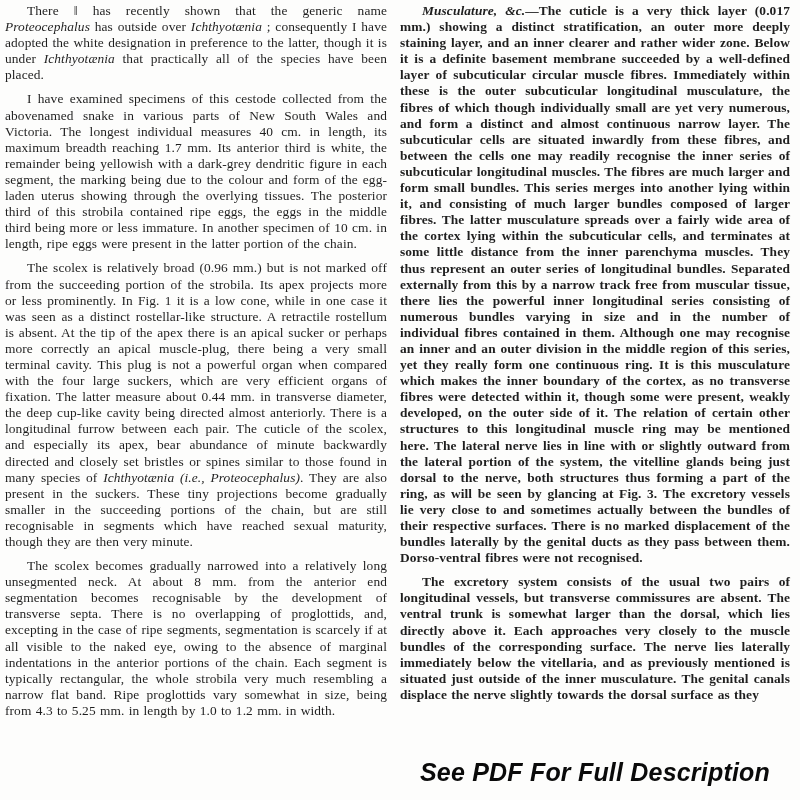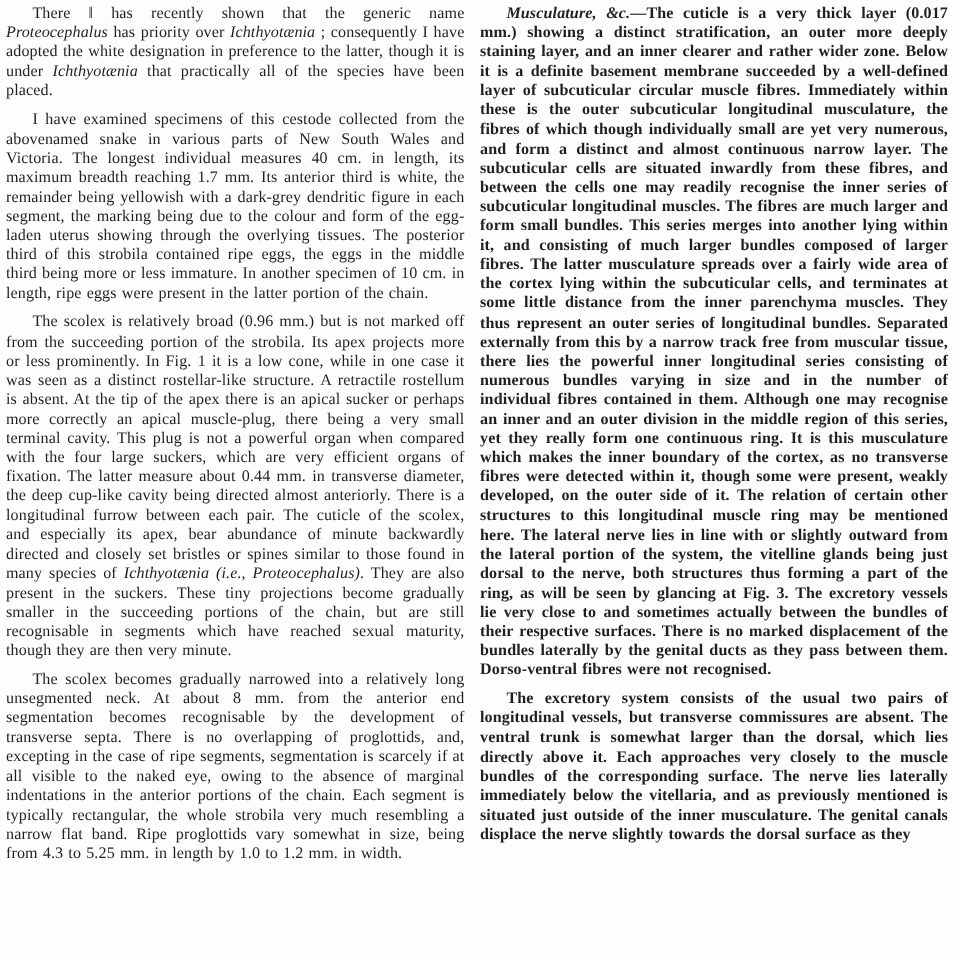--- a/index.html
+++ b/index.html
@@ -46,25 +46,26 @@
     color: #0a0a0a;
     letter-spacing: 0.2px;
   }
 </style>
 </head>
 <body>
 
 <div class="page">
 
   <div class="column column-left">
-      <p><span>There ‖ has recently shown that the generic name </span><span class="it">Proteocephalus</span><span> has priority over </span><span class="it">Ichthyotænia</span><span> ; consequently I have adopted the white designation in preference to the latter, though it is under </span><span class="it">Ichthyotænia</span><span> that practically all of the species have been placed.</span></p>
+      <p><span>There ‖ has recently shown that the generic name </span><span class="it">Proteocephalus</span><span> has outside over </span><span class="it">Ichthyotænia</span><span> ; consequently I have adopted the white designation in preference to the latter, though it is under </span><span class="it">Ichthyotænia</span><span> that practically all of the species have been placed.</span></p>
       <p><span>I have examined specimens of this cestode collected from the abovenamed snake in various parts of New South Wales and Victoria.  The longest individual measures 40 cm. in length, its maximum breadth reaching 1.7 mm.  Its anterior third is white, the remainder being yellowish with a dark-grey dendritic figure in each segment, the marking being due to the colour and form of the egg-laden uterus showing through the overlying tissues.  The posterior third of this strobila contained ripe eggs, the eggs in the middle third being more or less immature.  In another specimen of 10 cm. in length, ripe eggs were present in the latter portion of the chain.</span></p>
       <p><span>The scolex is relatively broad (0.96 mm.) but is not marked off from the succeeding portion of the strobila.  Its apex projects more or less prominently.  In Fig. 1 it is a low cone, while in one case it was seen as a distinct rostellar-like structure.  A retractile rostellum is absent.  At the tip of the apex there is an apical sucker or perhaps more correctly an apical muscle-plug, there being a very small terminal cavity.  This plug is not a powerful organ when compared with the four large suckers, which are very efficient organs of fixation.  The latter measure about 0.44 mm. in transverse diameter, the deep cup-like cavity being directed almost anteriorly.  There is a longitudinal furrow between each pair.  The cuticle of the scolex, and especially its apex, bear abundance of minute backwardly directed and closely set bristles or spines similar to those found in many species of </span><span class="it">Ichthyotænia (i.e., Proteocephalus)</span><span>.  They are also present in the suckers.  These tiny projections become gradually smaller in the succeeding portions of the chain, but are still recognisable in segments which have reached sexual maturity, though they are then very minute.</span></p>
       <p><span>The scolex becomes gradually narrowed into a relatively long unsegmented neck.  At about 8 mm. from the anterior end segmentation becomes recognisable by the development of transverse septa.  There is no overlapping of proglottids, and, excepting in the case of ripe segments, segmentation is scarcely if at all visible to the naked eye, owing to the absence of marginal indentations in the anterior portions of the chain.  Each segment is typically rectangular, the whole strobila very much resembling a narrow flat band.  Ripe proglottids vary somewhat in size, being from 4.3 to 5.25 mm. in length by 1.0 to 1.2 mm. in width.</span></p>
     </div>
 
   <div class="column column-right">
       <p><span class="it">Musculature, &amp;c.</span><span>—The cuticle is a very thick layer (0.017 mm.) showing a distinct stratification, an outer more deeply staining layer, and an inner clearer and rather wider zone.  Below it is a definite basement membrane succeeded by a well-defined layer of subcuticular circular muscle fibres.  Immediately within these is the outer subcuticular longitudinal musculature, the fibres of which though individually small are yet very numerous, and form a distinct and almost continuous narrow layer.  The subcuticular cells are situated inwardly from these fibres, and between the cells one may readily recognise the inner series of subcuticular longitudinal muscles.  The fibres are much larger and form small bundles.  This series merges into another lying within it, and consisting of much larger bundles composed of larger fibres.  The latter musculature spreads over a fairly wide area of the cortex lying within the subcuticular cells, and terminates at some little distance from the inner parenchyma muscles.  They thus represent an outer series of longitudinal bundles.  Separated externally from this by a narrow track free from muscular tissue, there lies the powerful inner longitudinal series consisting of numerous bundles varying in size and in the number of individual fibres contained in them.  Although one may recognise an inner and an outer division in the middle region of this series, yet they really form one continuous ring.  It is this musculature which makes the inner boundary of the cortex, as no transverse fibres were detected within it, though some were present, weakly developed, on the outer side of it.  The relation of certain other structures to this longitudinal muscle ring may be mentioned here.  The lateral nerve lies in line with or slightly outward from the lateral portion of the system, the vitelline glands being just dorsal to the nerve, both structures thus forming a part of the ring, as will be seen by glancing at Fig. 3.  The excretory vessels lie very close to and sometimes actually between the bundles of their respective surfaces.  There is no marked displacement of the bundles laterally by the genital ducts as they pass between them.  Dorso-ventral fibres were not recognised.</span></p>
       <p><span>The excretory system consists of the usual two pairs of longitudinal vessels, but transverse commissures are absent.  The ventral trunk is somewhat larger than the dorsal, which lies directly above it.  Each approaches very closely to the muscle bundles of the corresponding surface.  The nerve lies laterally immediately below the vitellaria, and as previously mentioned is situated just outside of the inner musculature.  The genital canals displace the nerve slightly towards the dorsal surface as they</span></p>
     </div>
 
+  <div class="pdf-note">See PDF For Full Description</div>
 
 </div>
 
 </body></html>

